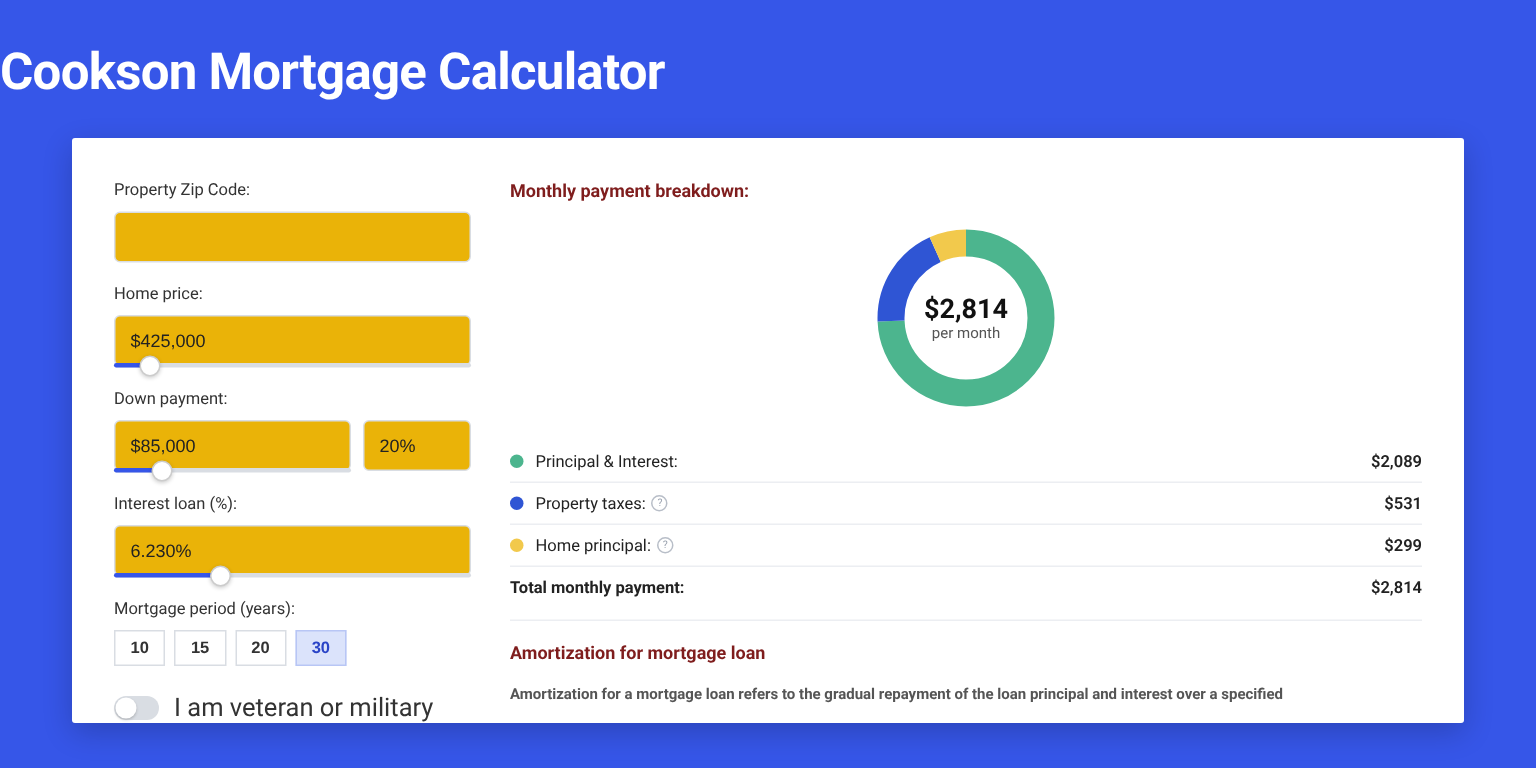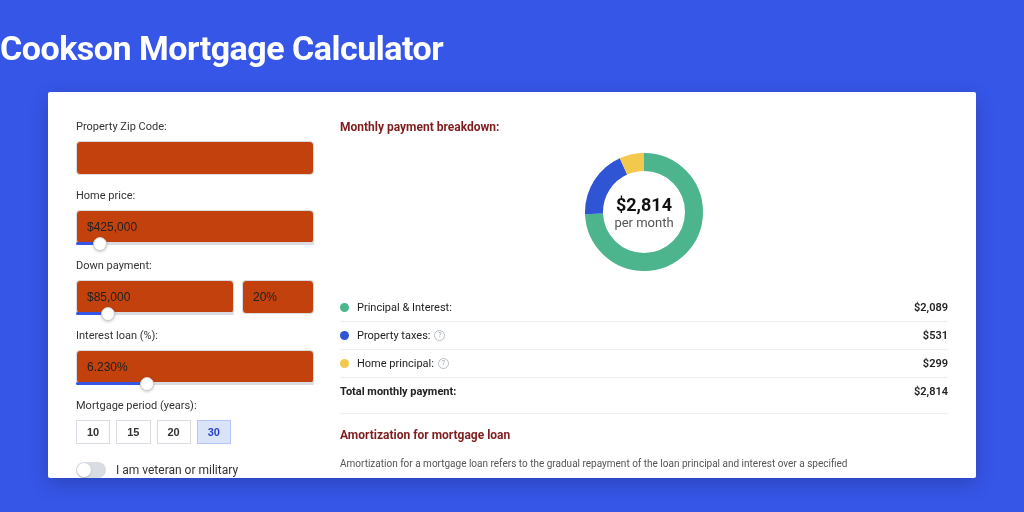--- a/index.html
+++ b/index.html
@@ -37,21 +37,21 @@
     display: block;
   }
   .text-input {
     width: 100%;
     height: 34px;
     border: 1px solid #d9dde3;
     border-radius: 4px;
     padding: 0 10px;
     font-size: 12px;
     color: #222;
-    background: #c2410c;
+    background: #eab308;
   }
   .field-group { margin-bottom: 14px; }
 
   .slider-track {
     height: 3px;
     background: #d9dde3;
     position: relative;
     margin-top: -2px;
     border-radius: 2px;
   }
@@ -107,21 +107,21 @@
     position: relative;
   }
   .toggle-knob {
     position: absolute;
     left: 1px; top: 1px;
     width: 14px; height: 14px;
     background: #fff;
     border-radius: 50%;
     box-shadow: 0 1px 2px rgba(0,0,0,0.2);
   }
-  .toggle-label { font-size: 12px; color: #333; }
+  .toggle-label { font-size: 17px; color: #333; }
 
   .section-heading {
     font-size: 12px;
     font-weight: 700;
     color: #7f1d1d;
     margin-bottom: 14px;
   }
 
   .donut-wrap {
     display: flex;
@@ -135,21 +135,21 @@
   .donut svg { transform: rotate(-90deg); }
   .donut-center {
     position: absolute;
     inset: 0;
     display: flex;
     flex-direction: column;
     align-items: center;
     justify-content: center;
   }
   .donut-amount { font-size: 18px; font-weight: 700; color: #111; }
-  .donut-sub { font-size: 13px; color: #555; }
+  .donut-sub { font-size: 10px; color: #555; }
 
   .legend-row {
     display: flex;
     align-items: center;
     padding: 7px 0;
     font-size: 11px;
     color: #222;
   }
   .legend-row + .legend-row { border-top: 1px solid #eceef2; }
   .legend-row.total { border-top: 1px solid #eceef2; font-weight: 700; }
@@ -176,20 +176,21 @@
   .amort-box {
     border-top: 1px solid #eceef2;
     padding-top: 14px;
     margin-top: 8px;
   }
   .amort-text {
     font-size: 10px;
     color: #555;
     line-height: 1.5;
     margin-top: 5px;
+    font-weight: bold;
   }
 </style>
 </head>
 <body>
 
 <h1 class="page-title">Cookson Mortgage Calculator</h1>
 
 <div class="card">
 
   <div class="left-col">

